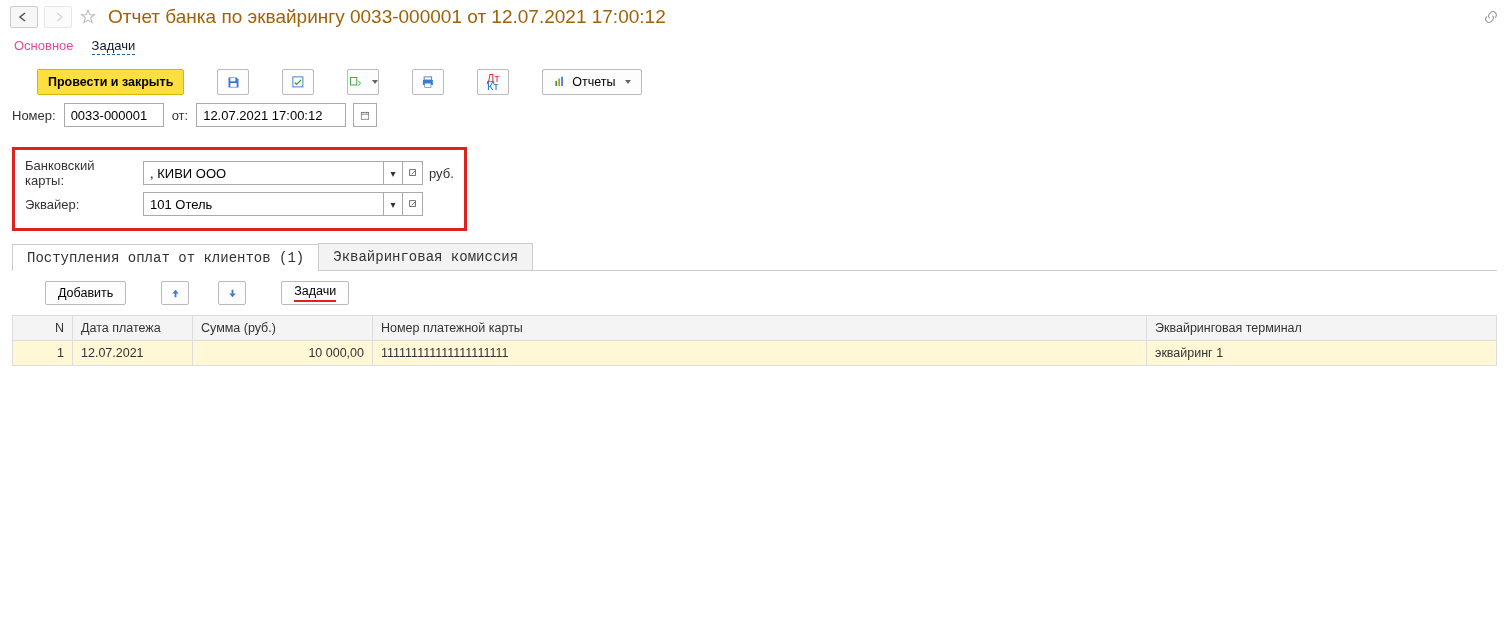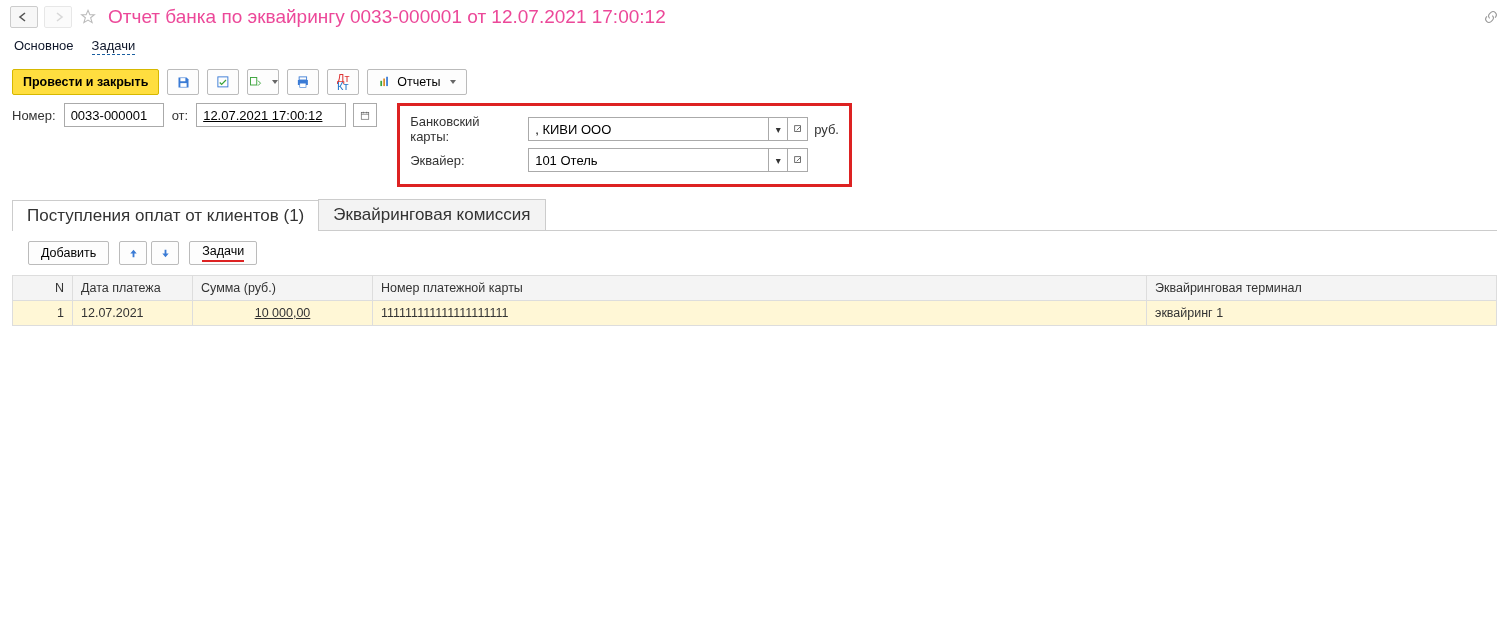--- a/index.html
+++ b/index.html
@@ -20,43 +20,44 @@
     width: 28px; height: 22px;
     border: 1px solid #ccc;
     background: #f7f7f7;
     display: inline-flex;
     align-items: center; justify-content: center;
     cursor: pointer;
     border-radius: 2px;
   }
   .nav-btn.disabled { opacity: 0.45; cursor: default; }
   .star-icon { width: 20px; height: 20px; display:inline-flex; align-items:center; justify-content:center; color:#bbb;}
-  .page-title { font-size: 19px; color:#ec4899; margin-left:4px; }
+  .page-title { font-size: 19px; color:#a16207; margin-left:4px; }
   .link-icon-right { margin-left:auto; color:#888; }
   .subnav {
     display:flex; gap:18px;
     padding: 4px 14px 6px;
   }
   .subnav-item { cursor:pointer; }
-  .subnav-item.active { color:#0f172a; }
+  .subnav-item.active { color:#ec4899; }
   .subnav-item.link { color:#0f172a; border-bottom:1px dashed #1a5fa0; padding-bottom:1px; }
   .toolbar {
     display:flex; align-items:center; gap:8px;
     padding: 8px 12px;
   }
   .btn {
     height:26px;
     border:1px solid #bbb;
     background:#fdfdfd;
     padding:0 10px;
     display:inline-flex; align-items:center; justify-content:center;
     cursor:pointer;
     border-radius:2px;
     font-size:12.5px;
     gap:5px;
+    margin-left:25px;
   }
   .btn.primary {
     background:#ffde3f;
     border-color:#d6b800;
     font-weight:bold;
   }
   .btn.icon-only { width:32px; padding:0; }
   .dropdown-caret::after {
     content:"";
     display:inline-block;
@@ -98,26 +99,27 @@
     margin: 6px 12px 0;
     border-bottom:1px solid #ccc;
   }
   .tab {
     border:1px solid #ccc;
     border-bottom:none;
     padding:5px 14px;
     background:#f3f3f3;
     cursor:pointer;
     margin-right:-1px;
-    font-size:17px;
+    font-size:14px;
+    font-family:Liberation Mono, monospace;
   }
   .tab.active { background:#fff; position:relative; top:1px; }
   .tab-toolbar {
     display:flex; gap:10px;
-    padding:10px 28px;
+    padding:10px 20px;
     align-items:flex-end;
   }
   .btn.small { height:24px; font-size:12.5px; padding:0 12px; }
   .btn.small.icon-only{ width:28px; padding:0;}
   .underline-red { border-bottom:2px solid #d22; padding-bottom:2px;}
   .grid {
     margin:0 12px;
     border:1px solid #ccc;
     border-collapse:collapse;
     width:calc(100% - 24px);
@@ -126,21 +128,21 @@
     border:1px solid #ddd;
     padding:5px 8px;
     font-size:12.5px;
     text-align:left;
   }
   .grid th {
     background:#f4f4f4;
     font-weight:normal;
   }
   .grid .num-col { width:60px; text-align:right;}
-  .grid .sum-col { text-align:center;text-decoration:underline; }
+  .grid .sum-col { text-align:right; }
   .grid tbody tr { background:#fff7d6; }
   .cal-btn {
     width:24px; height:24px; border:1px solid #aaa; background:#fff;
     display:inline-flex; align-items:center; justify-content:center;
     cursor:pointer; margin-left:-1px;
   }
   svg { display:block; }
 </style>
 </head>
 <body>
@@ -208,26 +210,26 @@
   <button class="btn dropdown-caret">
     <svg width="14" height="14" viewBox="0 0 24 24">
         <rect x="4" y="10" width="3" height="9" fill="#3aa33a"></rect>
         <rect x="9" y="6" width="3" height="13" fill="#d98c2c"></rect>
         <rect x="14" y="3" width="3" height="16" fill="#3a7bd5"></rect>
       </svg>
     <span>Отчеты</span>
   </button>
 </div>
 
-<div style="display:flex; align-items:flex-start; gap:20px; padding:0 12px 6px;">
+<div style="display:flex; align-items:flex-start; gap:20px; padding:0 12px 6px;flex-direction:column;">
   <div style="display:flex; align-items:center; gap:8px;">
     <span class="form-label">Номер:</span>
     <input class="text-input" style="width: 100px;" value="0033-000001">
     <span class="form-label">от:</span>
-    <input class="text-input" style="width: 150px; text-decoration: underline;" value="12.07.2021 17:00:12">
+    <input class="text-input" style="width: 150px;" value="12.07.2021 17:00:12">
     <button class="cal-btn">
       <svg width="13" height="13" viewBox="0 0 24 24">
           <rect x="3" y="5" width="18" height="16" fill="none" stroke="#555" stroke-width="1.5"></rect>
           <line x1="3" y1="9" x2="21" y2="9" stroke="#555" stroke-width="1.5"></line>
           <line x1="8" y1="3" x2="8" y2="7" stroke="#555" stroke-width="1.5"></line>
           <line x1="16" y1="3" x2="16" y2="7" stroke="#555" stroke-width="1.5"></line>
         </svg>
     </button>
   </div>
 

